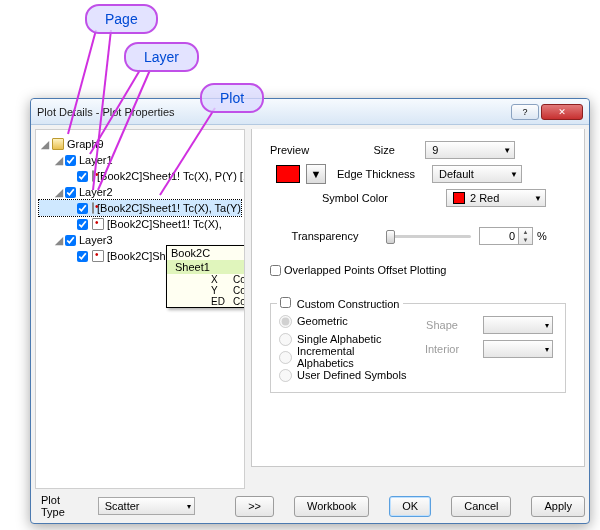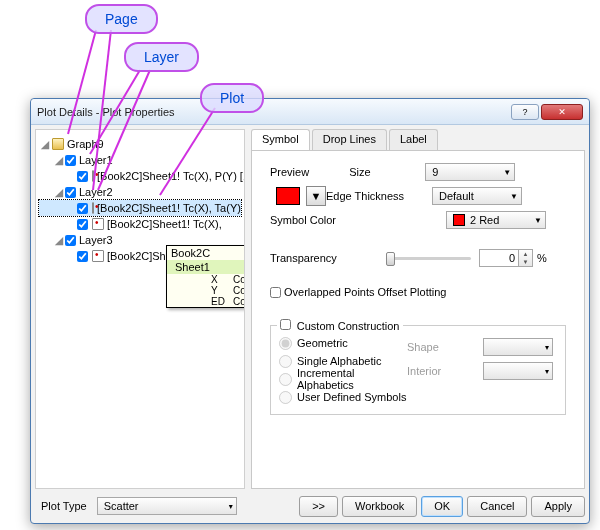--- a/index.html
+++ b/index.html
@@ -25,34 +25,34 @@
 .tooltip .row{display:flex;height:14px;align-items:center;padding:0 4px}
 .tooltip .hdr{background:#e0f5bc}
 .tooltip table{border-collapse:collapse}
 .tooltip td{padding:0 6px 0 2px;font-size:10px}
 .right{flex:1;margin-left:6px;position:relative}
 .tabs{display:flex;height:22px;border-bottom:1px solid #c8c8c8}
 .tab{padding:3px 10px;border:1px solid #c8c8c8;border-bottom:none;background:#fff;margin-right:2px;border-radius:3px 3px 0 0}
 .tab.inactive{background:#ececec}
 .panel{background:#fff;border:1px solid #c8c8c8;border-top:none;height:calc(100% - 22px);padding:8px 18px}
 .prow{display:flex;align-items:center;height:22px;margin:2px 0}
-.prow label{min-width:70px;text-align:left;margin-right:6px}
+.prow label{min-width:70px;text-align:center;margin-right:6px}
 .swatch{width:24px;height:18px;background:#f00;border:1px solid #000;margin:0 6px}
 .dd{border:1px solid #a8a8a8;background:linear-gradient(#fefefe,#e6e6e6);height:18px;display:flex;align-items:center;padding:0 3px 0 6px;font-size:10px}
 .dd .car{margin-left:auto;color:#000;font-size:8px}
 .dd.red .redbox{width:12px;height:12px;background:#f00;border:1px solid #000;margin-right:5px}
 .numbox{border:1px solid #a8a8a8;background:#fff;width:40px;height:18px;display:flex;align-items:center;justify-content:flex-end;padding-right:3px}
 .spin{width:14px;height:18px;border:1px solid #a8a8a8;border-left:none;background:linear-gradient(#fefefe,#e6e6e6);display:flex;flex-direction:column}
 .spin div{flex:1;display:flex;align-items:center;justify-content:center;font-size:6px;color:#555}
 .group{border:1px solid #ccc;margin-top:10px;padding:8px;position:relative}
 .group>legend{position:absolute;top:-7px;left:6px;background:#fff;padding:0 3px;font-size:10px}
 .radio{display:flex;align-items:center;height:18px;color:#9c9c9c}
 .radio input{margin-right:5px}
 .ghost{color:#9c9c9c}
-.bottombar{position:absolute;left:4px;right:4px;bottom:4px;height:26px;display:flex;align-items:center;gap:4px}
+.bottombar{position:absolute;left:4px;right:4px;bottom:4px;height:26px;display:flex;align-items:center;gap:20px}
 .btn{border:1px solid #9d9d9d;background:linear-gradient(#fdfdfd,#e5e5e5);height:21px;padding:0 12px;border-radius:3px;display:flex;align-items:center}
 .btn.def{border:1px solid #5aa0e0;box-shadow:0 0 0 1px #bde0ff inset}
 .slider{width:85px;height:18px;position:relative}
 .slider .track{position:absolute;left:0;right:0;top:8px;height:3px;background:#d0d0d0;border-radius:2px}
 .slider .thumb{position:absolute;left:0;top:3px;width:9px;height:14px;background:linear-gradient(#fefefe,#d0d0d0);border:1px solid #888;border-radius:2px}
 .ddbtn{width:20px;height:20px;border:1px solid #888;background:linear-gradient(#fdfdfd,#dcdcdc);display:flex;align-items:center;justify-content:center}
 </style>
 </head>
 <body>
 
@@ -136,25 +136,20 @@
      <tr>
                 <td style="padding-left:44px">ED</td>
                 <td>Col("Error")</td>
               </tr>
     </tbody>
           </table>
    </div>
   </div>
 
   <div class="right">
-   <div class="tabs">
-    <div class="tab">Symbol</div>
-    <div class="tab inactive">Drop Lines</div>
-    <div class="tab inactive">Label</div>
-   </div>
    <div class="panel">
     <div class="prow">
      <span>Preview</span>
      <label style="margin-left:40px">Size</label>
      <div class="dd" style="width:90px">
               <span>9</span>
               <span class="car">▼</span>
             </div>
     </div>
     <div class="prow">

